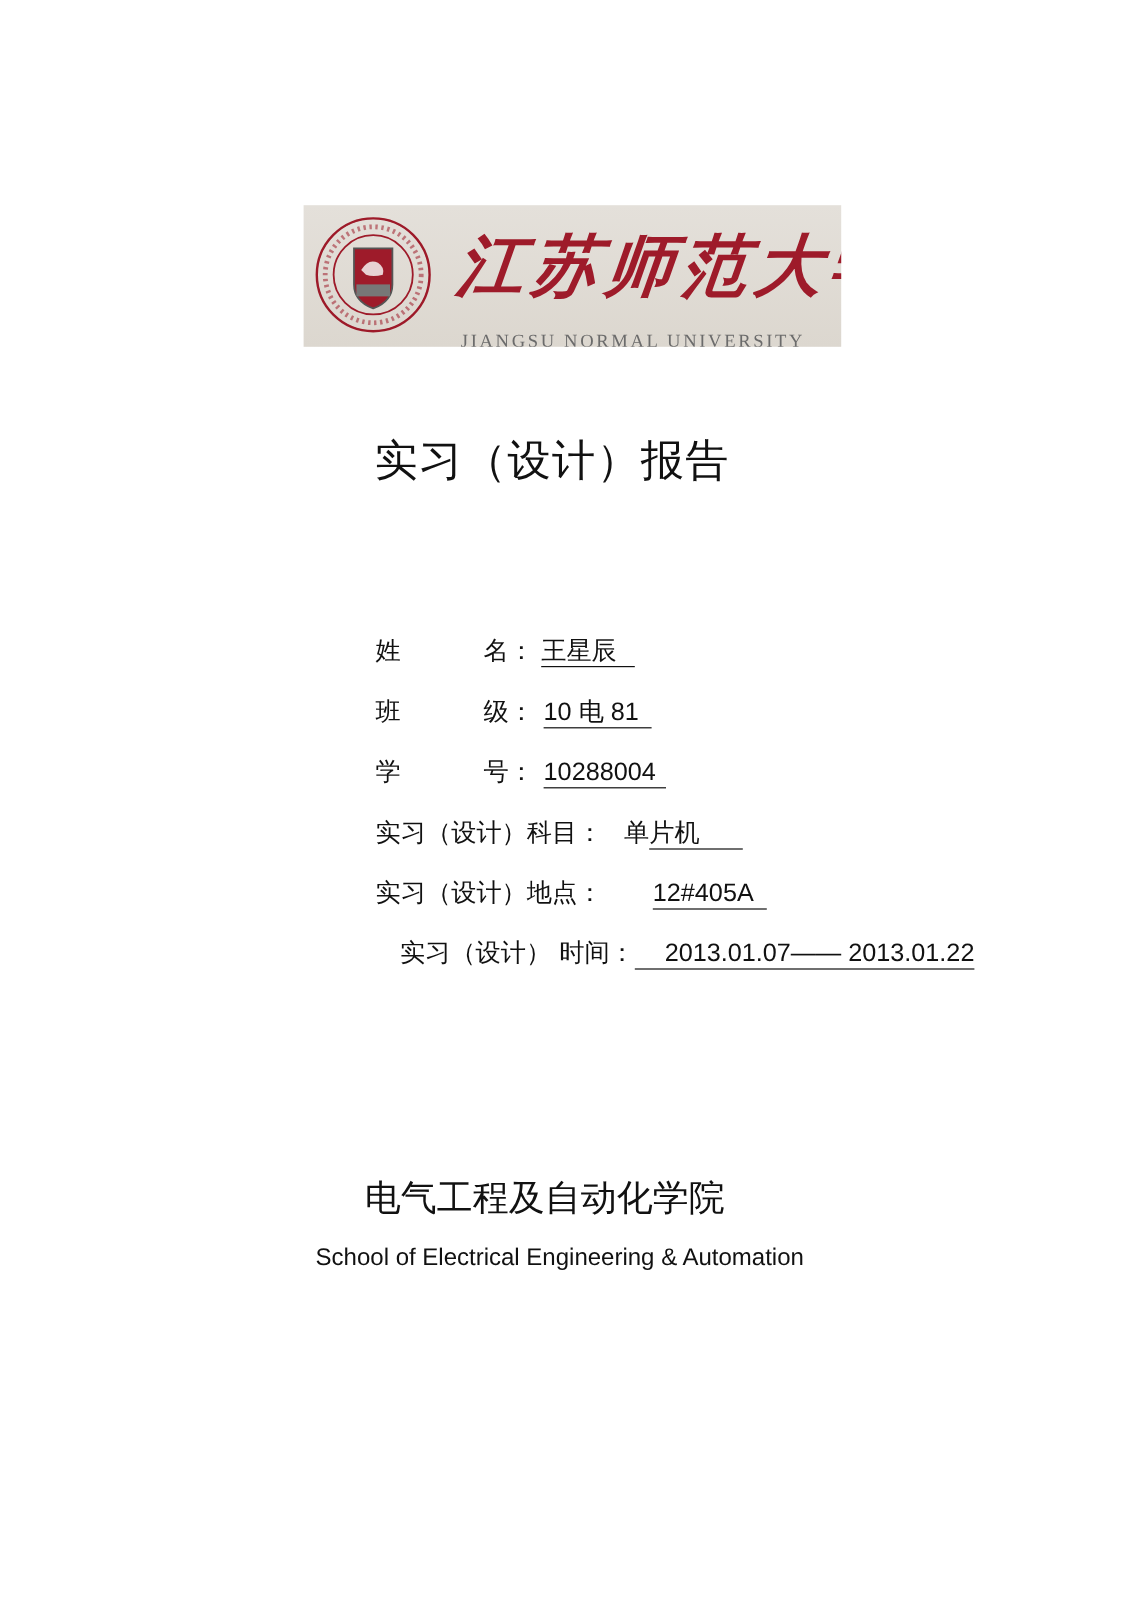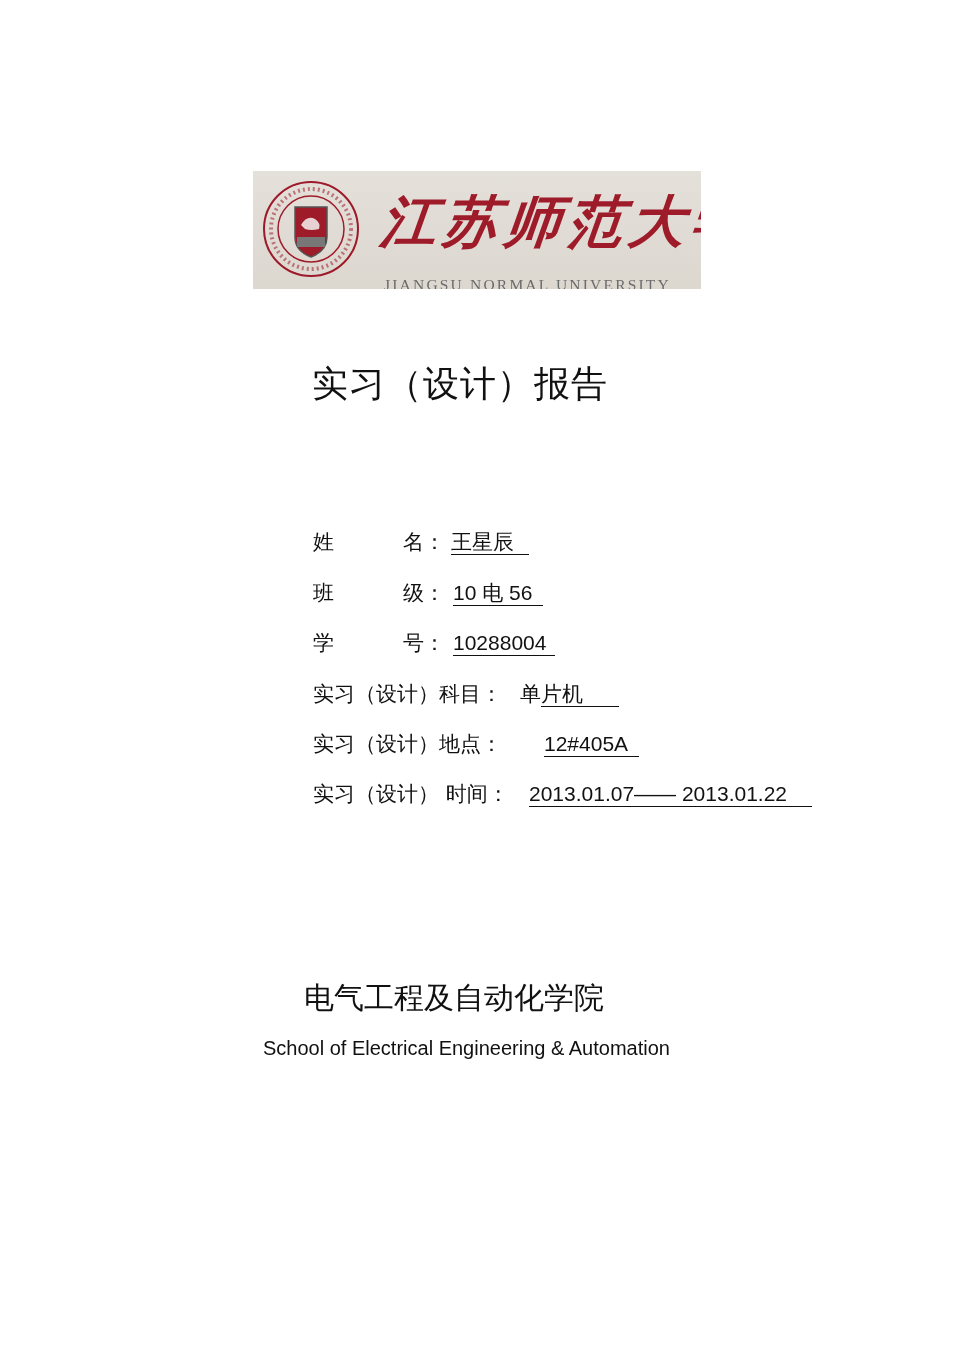--- a/index.html
+++ b/index.html
@@ -42,30 +42,30 @@
   <div class="en-name">JIANGSU NORMAL UNIVERSITY</div>
 </div>
 
 <div class="title">实习（设计）报告</div>
 
 <div class="fields">
   <div class="row" style="top:0px;">
     <span class="lbl" style="width:90px;">姓</span><span class="lbl" style="width:48px;">名：</span><span class="val" style="width:78px;">王星辰</span>
   </div>
   <div class="row" style="top:51px;">
-    <span class="lbl" style="width:90px;">班</span><span class="lbl" style="width:50px;">级：</span><span class="val" style="width:90px;">10 电 56</span>
+    <span class="lbl" style="width:90px;">班</span><span class="lbl" style="width:50px;">级：</span><span class="val" style="width:90px;">10 电 81</span>
   </div>
   <div class="row" style="top:101px;">
     <span class="lbl" style="width:90px;">学</span><span class="lbl" style="width:50px;">号：</span><span class="val" style="width:102px;">10288004</span>
   </div>
   <div class="row" style="top:152px;">
     <span class="lbl" style="width:207px;">实习（设计）科目：</span><span class="lbl">单</span><span class="val" style="width:78px;">片机</span>
   </div>
   <div class="row" style="top:202px;">
     <span class="lbl" style="width:231px;">实习（设计）地点：</span><span class="val" style="width:95px;">12#405A</span>
   </div>
-  <div class="row" style="top:252px;">
+  <div class="row" style="top:252px;text-align:right;">
     <span class="lbl" style="width:216px;">实习（设计） 时间：</span><span class="val" style="width:283px;">2013.01.07—— 2013.01.22</span>
   </div>
 </div>
 
 <div class="school-cn">电气工程及自动化学院</div>
 <div class="school-en">School of Electrical Engineering &amp; Automation</div>
 
 </body></html>

